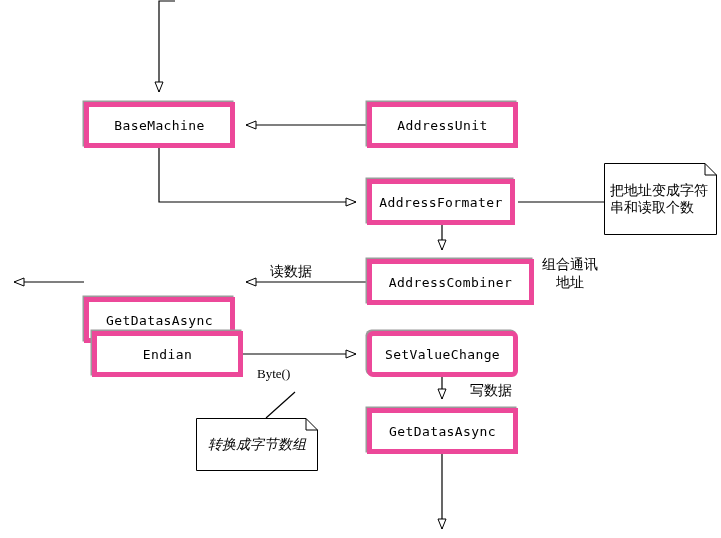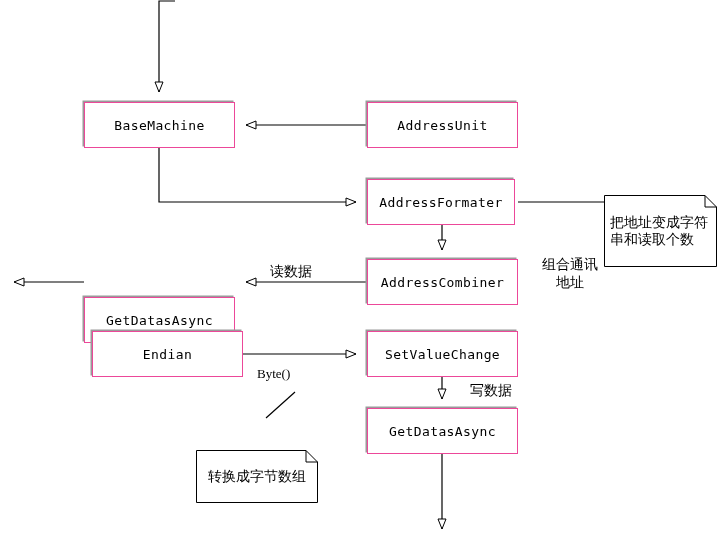--- a/index.html
+++ b/index.html
@@ -20,21 +20,21 @@
     left: 0;
     top: 0;
     width: 721px;
     height: 538px;
     pointer-events: none;
   }
   .node {
     position: absolute;
     box-sizing: border-box;
     background: #ffffff;
-    border: 1px solid #ec4899;
+    border: 5px solid #ec4899;
     box-shadow: -1.5px -1.5px 0 0 #9a9a9a;
     display: flex;
     align-items: center;
     justify-content: center;
     font-family: "DejaVu Sans Mono", "Liberation Mono", monospace;
     font-size: 13px;
     color: #000000;
     letter-spacing: 0.4px;
     white-space: nowrap;
   }
@@ -44,21 +44,20 @@
     background: #ffffff;
     display: flex;
     align-items: center;
     justify-content: center;
     text-align: center;
     font-family: "DejaVu Sans", "Liberation Sans", sans-serif;
     font-size: 14px;
     color: #000000;
     line-height: 1.24;
     padding: 2px 6px 2px 6px;
-    margin-top: 32px;
   }
   .note .note-text {
     display: block;
     width: 100%;
   }
   .note-shape {
     position: absolute;
     left: 0;
     top: 0;
     width: 100%;
@@ -149,50 +148,50 @@
   </div>
 
   <div class="node" style="left:367px; top:179px; width:148px; height:46px;">
     <span>AddressFormater</span>
   </div>
 
   <div class="node" style="left:84px;  top:259px; width:151px; height:46px;margin-top:38px;">
     <span>GetDatasAsync</span>
   </div>
 
-  <div class="node" style="left:367px; top:259px; width:151px; height:46px;">
+  <div class="node" style="left:367px; top:259px; width:167px; height:46px;">
     <span>AddressCombiner</span>
   </div>
 
   <div class="node" style="left:84px;  top:331px; width:151px; height:46px;margin-left:8px;">
     <span>Endian</span>
   </div>
 
-  <div class="node" style="left:367px; top:331px; width:151px; height:46px;">
+  <div class="node" style="left:367px; top:331px; width:151px; height:46px;border-radius:6px;">
     <span>SetValueChange</span>
   </div>
 
   <div class="node" style="left:367px; top:408px; width:151px; height:46px;">
     <span>GetDatasAsync</span>
   </div>
 
   <div class="note" style="left:604px; top:163px; width:113px; height:72px; justify-content:flex-start; text-align:left;">
     <svg class="note-shape" viewBox="0 0 113 72" preserveAspectRatio="none">
       <path d="M 0.5 0.5 L 101 0.5 L 112.5 12 L 112.5 71.5 L 0.5 71.5 Z" fill="#ffffff" stroke="#000000" stroke-width="1"></path>
       <path d="M 101 0.5 L 101 12 L 112.5 12" fill="none" stroke="#000000" stroke-width="1"></path>
     </svg>
     <span class="note-text" style="position:relative; text-align:left;">把地址变成字符串和读取个数</span>
   </div>
 
   <div class="note" style="left:196px; top:418px; width:122px; height:53px;">
     <svg class="note-shape" viewBox="0 0 122 53" preserveAspectRatio="none">
       <path d="M 0.5 0.5 L 110 0.5 L 121.5 12 L 121.5 52.5 L 0.5 52.5 Z" fill="#ffffff" stroke="#000000" stroke-width="1"></path>
       <path d="M 110 0.5 L 110 12 L 121.5 12" fill="none" stroke="#000000" stroke-width="1"></path>
     </svg>
-    <span class="note-text" style="position:relative;">转换成字节数组</span>
+    <span class="note-text" style="position:relative;font-style:italic;">转换成字节数组</span>
   </div>
 
   <div class="edge-label" style="left:270px; top:247px;margin-top:16px;">读数据</div>
 
   <div class="edge-label" style="left:534px; top:256px; white-space:pre-line; width:72px;font-family:Liberation Serif, serif;">组合通讯
 地址</div>
 
   <div class="edge-label mono" style="left:257px; top:366px;">Byte()</div>
 
   <div class="edge-label" style="left:470px; top:382px;">写数据</div>

